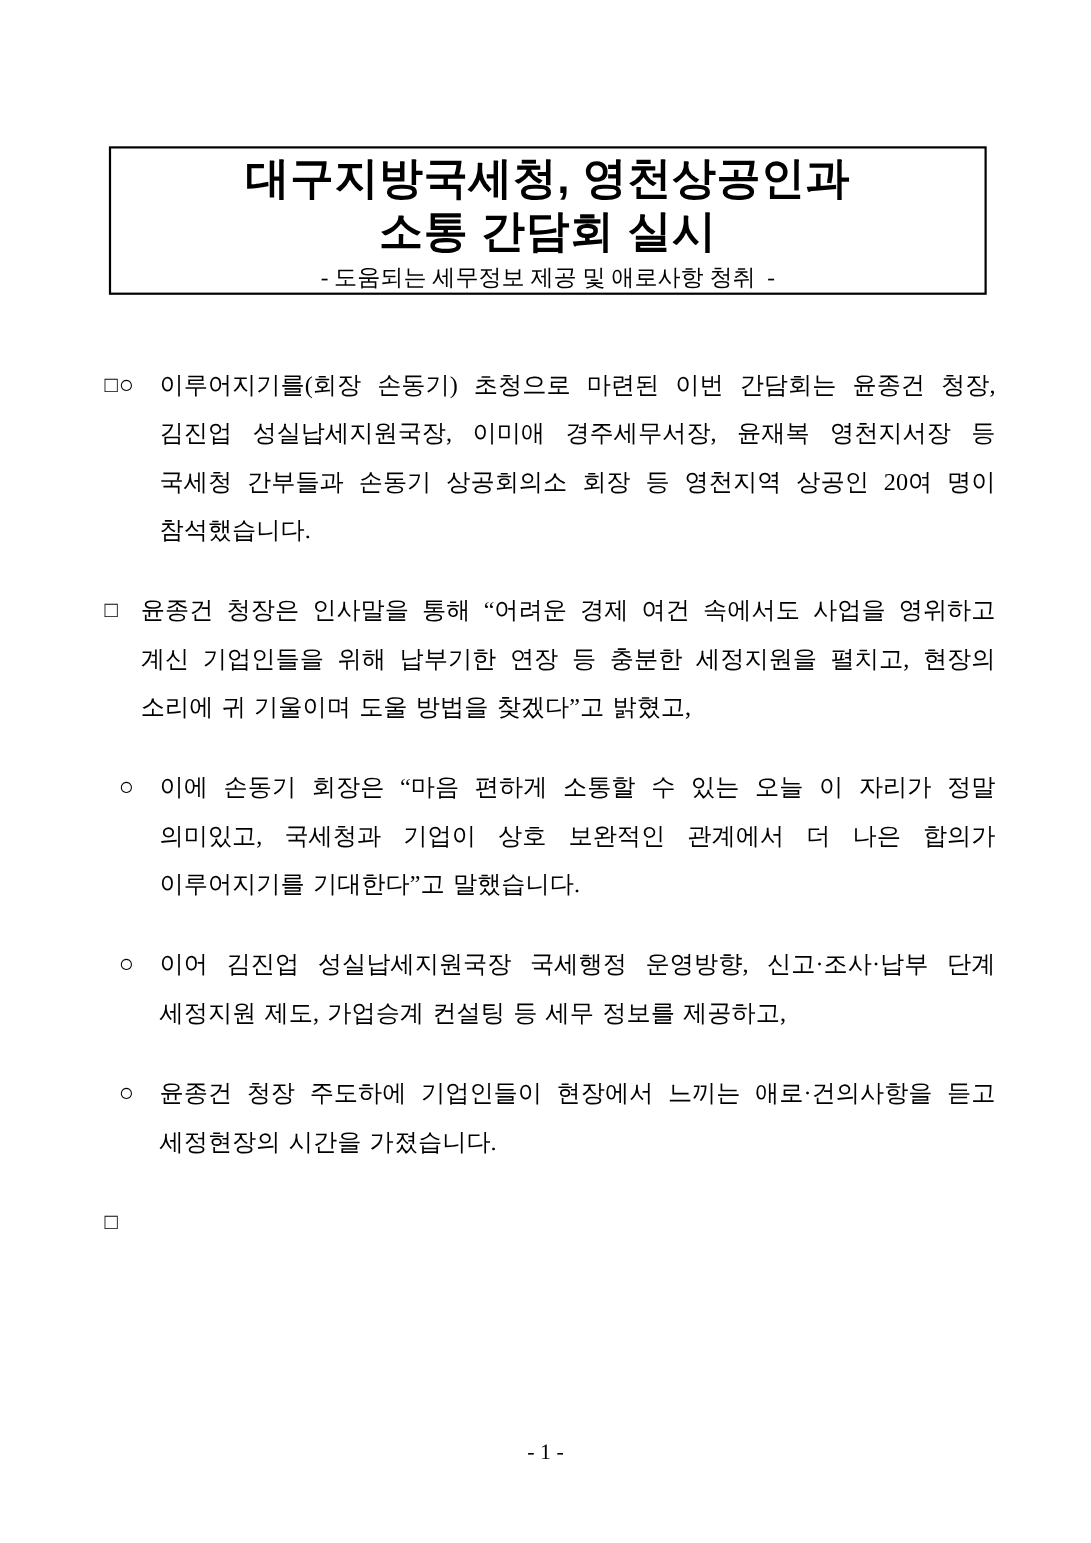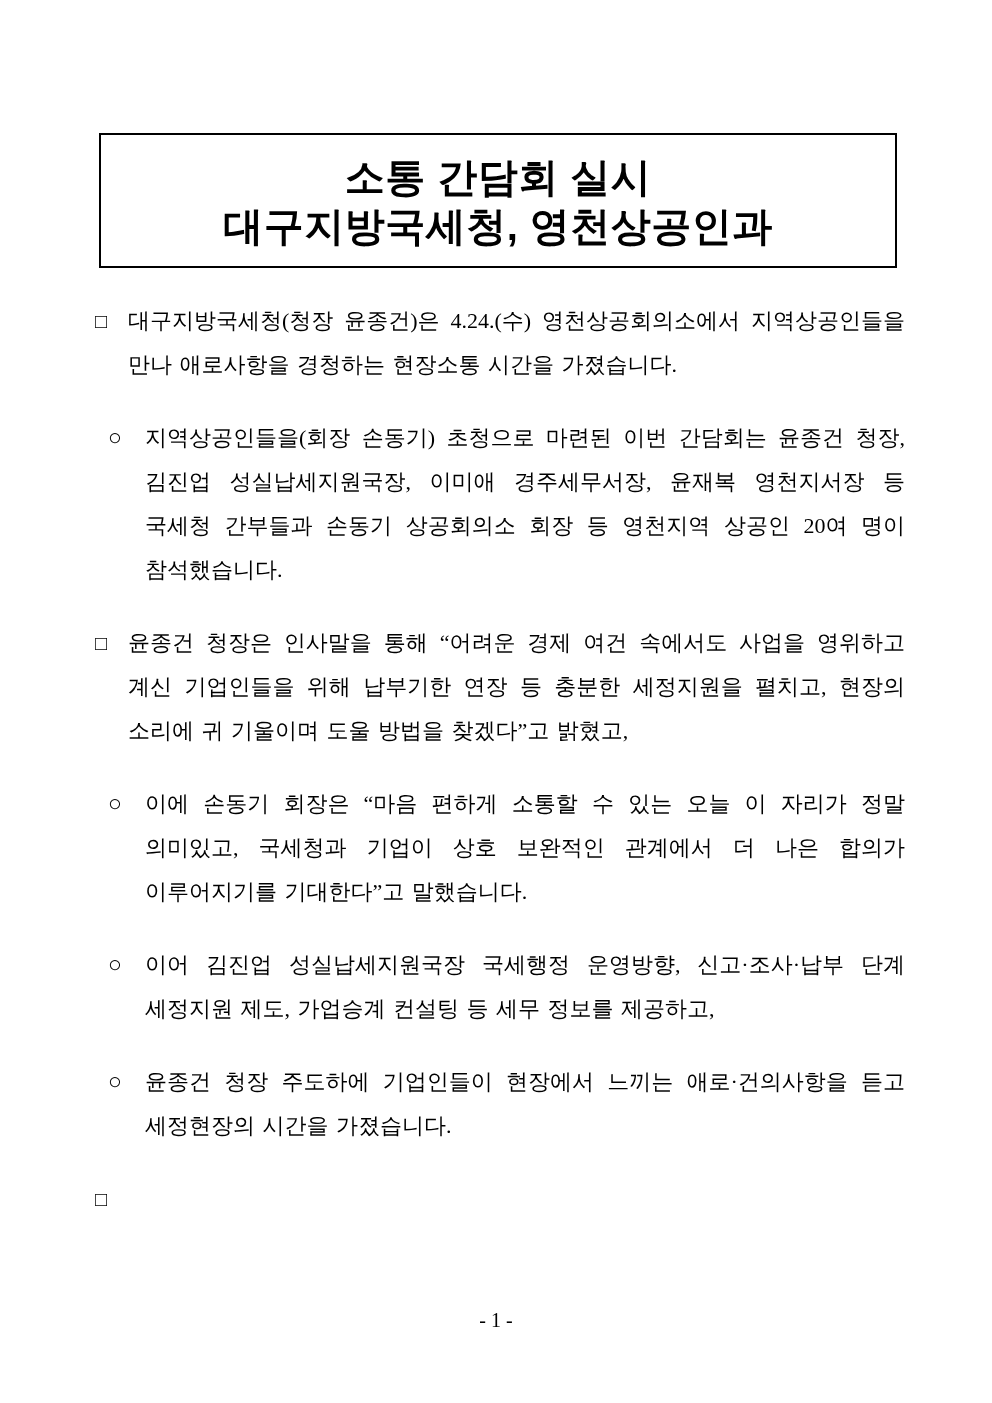--- a/index.html
+++ b/index.html
@@ -86,28 +86,29 @@
     font-size: 20px;
     line-height: 30px;
   }
 </style>
 </head>
 <body>
 
 <div class="page">
 
   <div class="title-box">
+    <div class="title-line">대구지방국세청, 영천상공인과</div>
     <div class="title-line">소통 간담회 실시</div>
-    <div class="title-line">대구지방국세청, 영천상공인과</div>
+    <div class="subtitle">- 도움되는 세무정보 제공 및 애로사항 청취&nbsp;&nbsp;-</div>
   </div>
 
   <div class="doc-body">
     <div>
-        <div class="para level1"><span class="marker">□</span><span>대구지방국세청(청장 윤종건)은 4.24.(수) 영천상공회의소에서 지역상공인들을 만나 애로사항을 경청하는 현장소통 시간을 가졌습니다.</span></div>
-        <div class="para level2"><span class="marker">○</span><span>지역상공인들을(회장 손동기) 초청으로 마련된 이번 간담회는 윤종건 청장, 김진업 성실납세지원국장, 이미애 경주세무서장, 윤재복 영천지서장 등 국세청 간부들과 손동기 상공회의소 회장 등 영천지역 상공인 20여 명이 참석했습니다.</span></div>
+        <div class="para level1"><span class="marker">□</span></div>
+        <div class="para level2"><span class="marker">○</span><span>이루어지기를(회장 손동기) 초청으로 마련된 이번 간담회는 윤종건 청장, 김진업 성실납세지원국장, 이미애 경주세무서장, 윤재복 영천지서장 등 국세청 간부들과 손동기 상공회의소 회장 등 영천지역 상공인 20여 명이 참석했습니다.</span></div>
         <div class="para level1 extra"><span class="marker">□</span><span>윤종건 청장은 인사말을 통해 “어려운 경제 여건 속에서도 사업을 영위하고 계신 기업인들을 위해 납부기한 연장 등 충분한 세정지원을 펼치고, 현장의 소리에 귀 기울이며 도울 방법을 찾겠다”고 밝혔고,</span></div>
         <div class="para level2"><span class="marker">○</span><span>이에 손동기 회장은 “마음 편하게 소통할 수 있는 오늘 이 자리가 정말 의미있고, 국세청과 기업이 상호 보완적인 관계에서 더 나은 합의가 이루어지기를 기대한다”고 말했습니다.</span></div>
         <div class="para level2"><span class="marker">○</span><span>이어 김진업 성실납세지원국장 국세행정 운영방향, 신고·조사·납부 단계 세정지원 제도, 가업승계 컨설팅 등 세무 정보를 제공하고,</span></div>
         <div class="para level2"><span class="marker">○</span><span>윤종건 청장 주도하에 기업인들이 현장에서 느끼는 애로·건의사항을 듣고 세정현장의 시간을 가졌습니다.</span></div>
         <div class="para level1 extra"><span class="marker">□</span></div>
       </div>
   </div>
 
   <div class="page-number">- 1 -</div>
 

